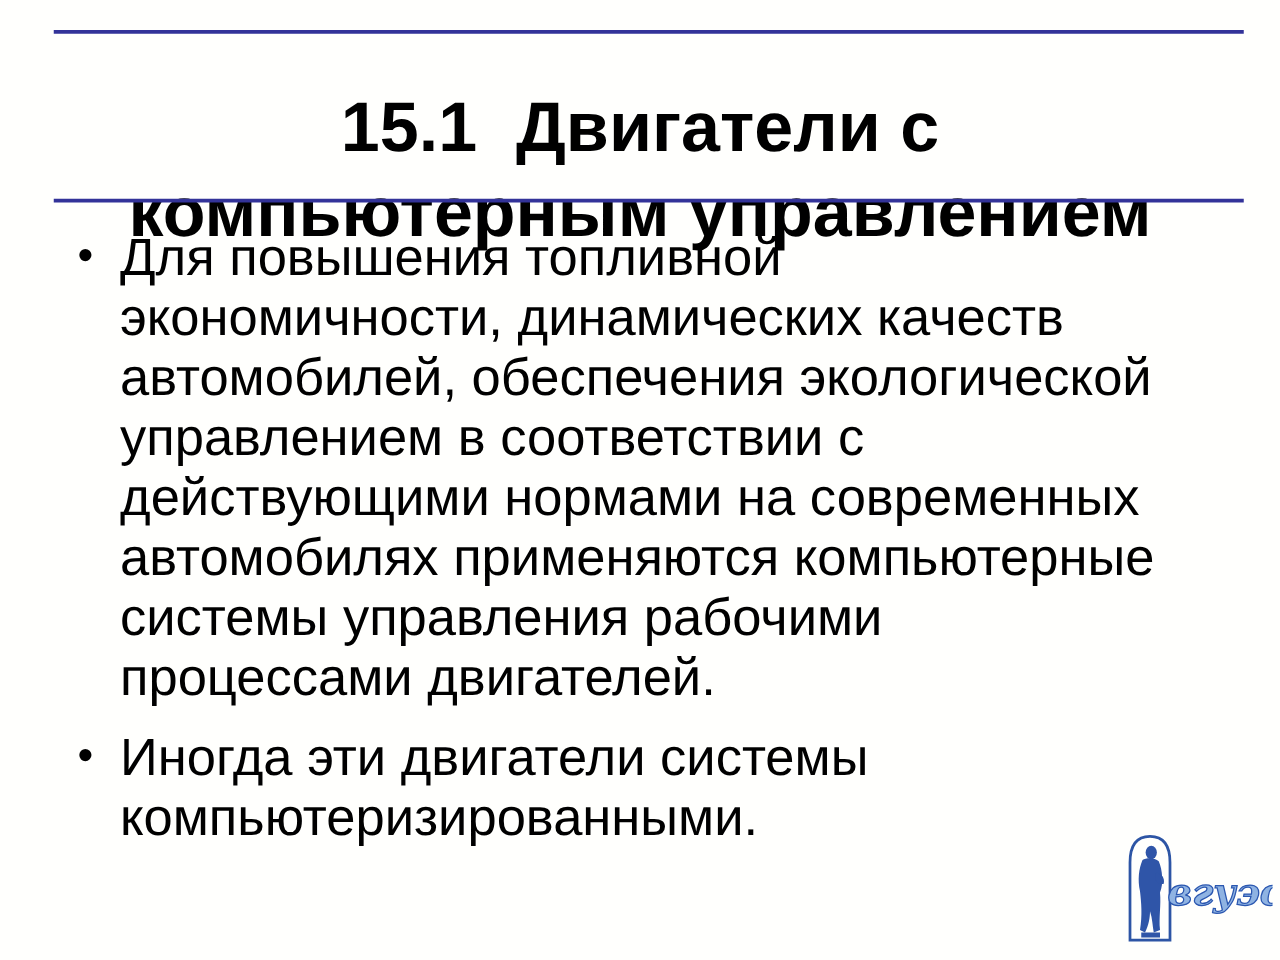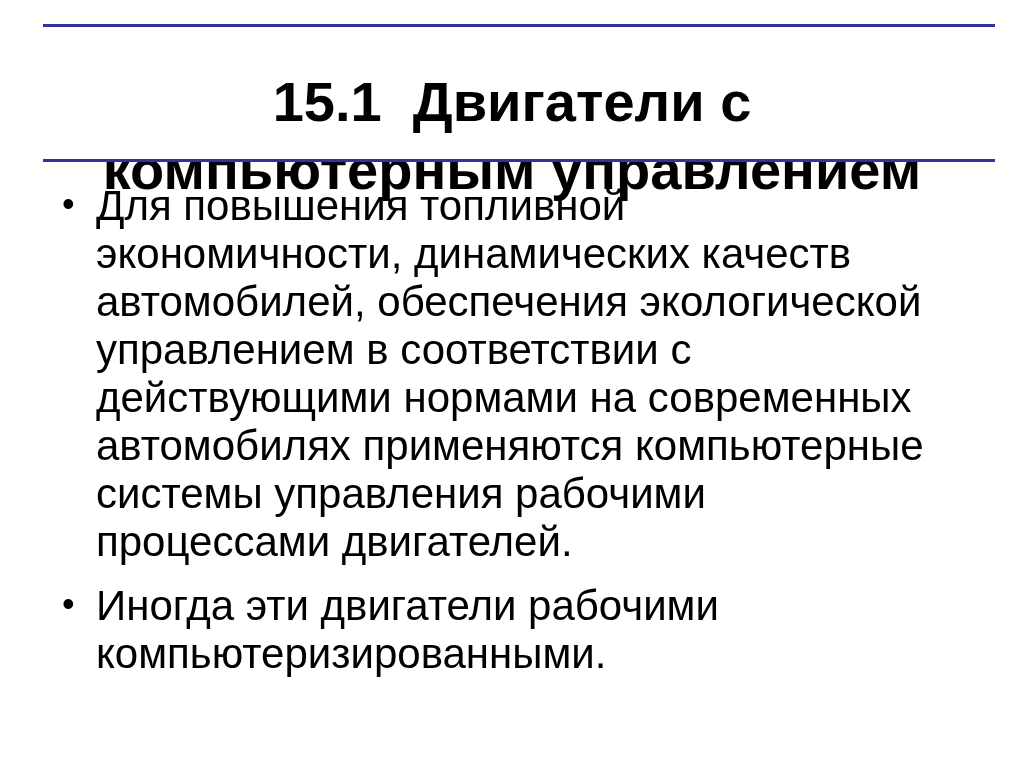--- a/index.html
+++ b/index.html
@@ -98,19 +98,37 @@
   <div class="rule rule-mid"></div>
 
   <div class="body">
     <ul class="bullets">
       <li>
         <span class="marker">•</span>
         <span>Для повышения топливной экономичности, динамических качеств автомобилей, обеспечения экологической управлением в соответствии с действующими нормами на современных автомобилях применяются компьютерные системы управления рабочими процессами двигателей.</span>
       </li>
       <li>
         <span class="marker">•</span>
-        <span>Иногда эти двигатели рабочими компьютеризированными.</span>
+        <span>Иногда эти двигатели системы компьютеризированными.</span>
       </li>
     </ul>
   </div>
 
+  <div class="logo">
+    <svg viewBox="0 0 118 94" xmlns="http://www.w3.org/2000/svg">
+
+      <path d="M4,90 L4,28 Q4,7 20,7 Q36,7 36,28 L36,90 Z" fill="none" stroke="#2d55a5" stroke-width="2.2"></path>
+
+      <g fill="#2f55a8">
+        <ellipse cx="21" cy="20" rx="4.5" ry="5.5"></ellipse>
+        <path d="M14,26 C11,33 10,42 12,51 C13,60 14,70 12,82 L16,84
+                 C19,78 20,72 20,67 C22,73 22,79 23,84 L28,82
+                 C27,72 29,62 28,52 C31,45 30,34 27,27
+                 C24,24 17,24 14,26 Z"></path>
+        <path d="M25,36 C29,37 32,40 31,45 C28,46 25,44 24,41 Z"></path>
+        <path d="M13,84 L28,84 L28,88 L13,88 Z"></path>
+      </g>
+
+      <text x="34" y="62" fill="#8fb3e2" stroke="#2b57b0" stroke-width="1">вгуэс</text>
+    </svg>
+  </div>
 
 </div>
 
 </body></html>

